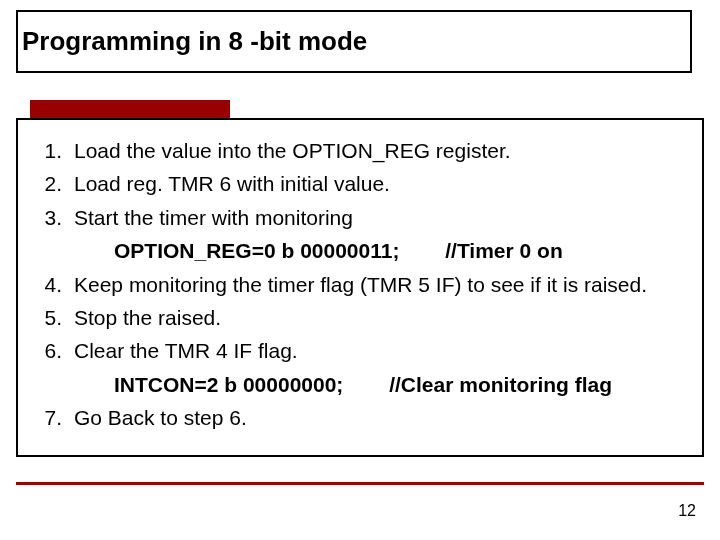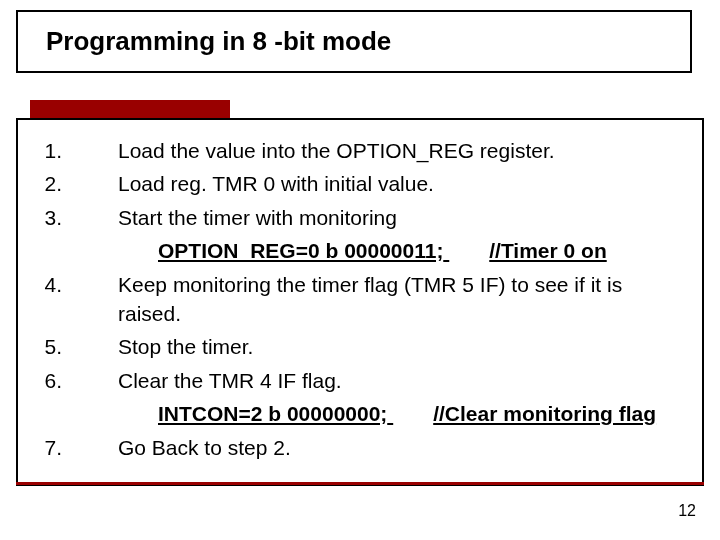--- a/index.html
+++ b/index.html
@@ -13,21 +13,21 @@
       background: #ffffff;
       font-family: Arial, Helvetica, sans-serif;
       position: relative;
     }
     .title-box {
       position: absolute;
       top: 10px;
       left: 16px;
       right: 28px;
       border: 2px solid #000000;
-      padding: 14px 28px;
+      padding: 14px 4px;
     }
     .title-text {
       font-size: 26px;
       font-weight: bold;
       color: #000000;
     }
     .red-bar {
       position: absolute;
       top: 100px;
       left: 30px;
@@ -53,25 +53,23 @@
       font-size: 21px;
       line-height: 1.4;
     }
     .list-number {
       min-width: 42px;
       text-align: right;
       padding-right: 12px;
     }
     .list-content {
       flex: 1;
-      margin-left: 44px;
     }
     .indented {
       padding-left: 40px;
-      text-decoration: underline;
     }
     .bold {
       font-weight: bold;
     }
     .comment {
       margin-left: 40px;
       font-weight: bold;
     }
     .red-line {
       position: absolute;
@@ -99,54 +97,54 @@
 <div class="red-bar"></div>
 
 <div class="content-box">
   <ol class="list">
     <li class="list-item">
       <span class="list-number">1.</span>
       <span class="list-content">Load the value into the OPTION_REG register.</span>
     </li>
     <li class="list-item">
       <span class="list-number">2.</span>
-      <span class="list-content">Load reg. TMR 0 with initial value.</span>
+      <span class="list-content">Load reg. TMR 6 with initial value.</span>
     </li>
     <li class="list-item">
       <span class="list-number">3.</span>
       <span class="list-content">Start the timer with monitoring</span>
     </li>
     <li class="list-item">
       <span class="list-number"></span>
       <span class="list-content indented">
         <span class="bold">OPTION_REG=0 b 00000011;</span>
         <span class="comment">//Timer 0 on</span>
       </span>
     </li>
     <li class="list-item">
       <span class="list-number">4.</span>
       <span class="list-content">Keep monitoring the timer flag (TMR 5 IF) to see if it is raised.</span>
     </li>
     <li class="list-item">
       <span class="list-number">5.</span>
-      <span class="list-content">Stop the timer.</span>
+      <span class="list-content">Stop the raised.</span>
     </li>
     <li class="list-item">
       <span class="list-number">6.</span>
       <span class="list-content">Clear the TMR 4 IF flag.</span>
     </li>
     <li class="list-item">
       <span class="list-number"></span>
       <span class="list-content indented">
         <span class="bold">INTCON=2 b 00000000;</span>
         <span class="comment">//Clear monitoring flag</span>
       </span>
     </li>
     <li class="list-item">
       <span class="list-number">7.</span>
-      <span class="list-content">Go Back to step 2.</span>
+      <span class="list-content">Go Back to step 6.</span>
     </li>
   </ol>
 </div>
 
 <div class="red-line"></div>
 
 <div class="page-number">12</div>
 
 </body></html>

